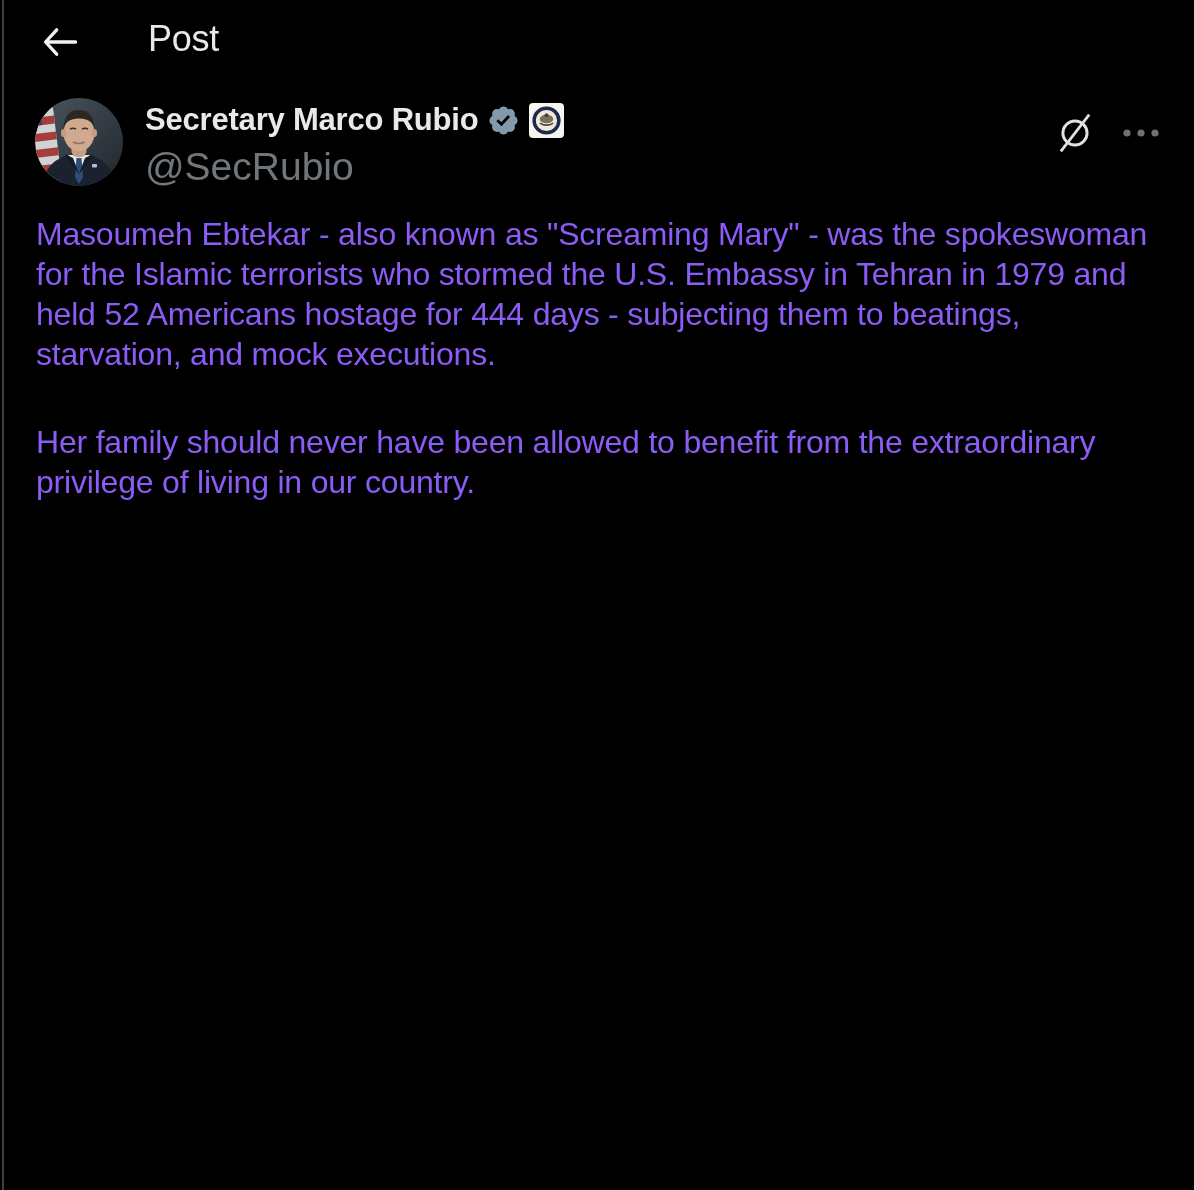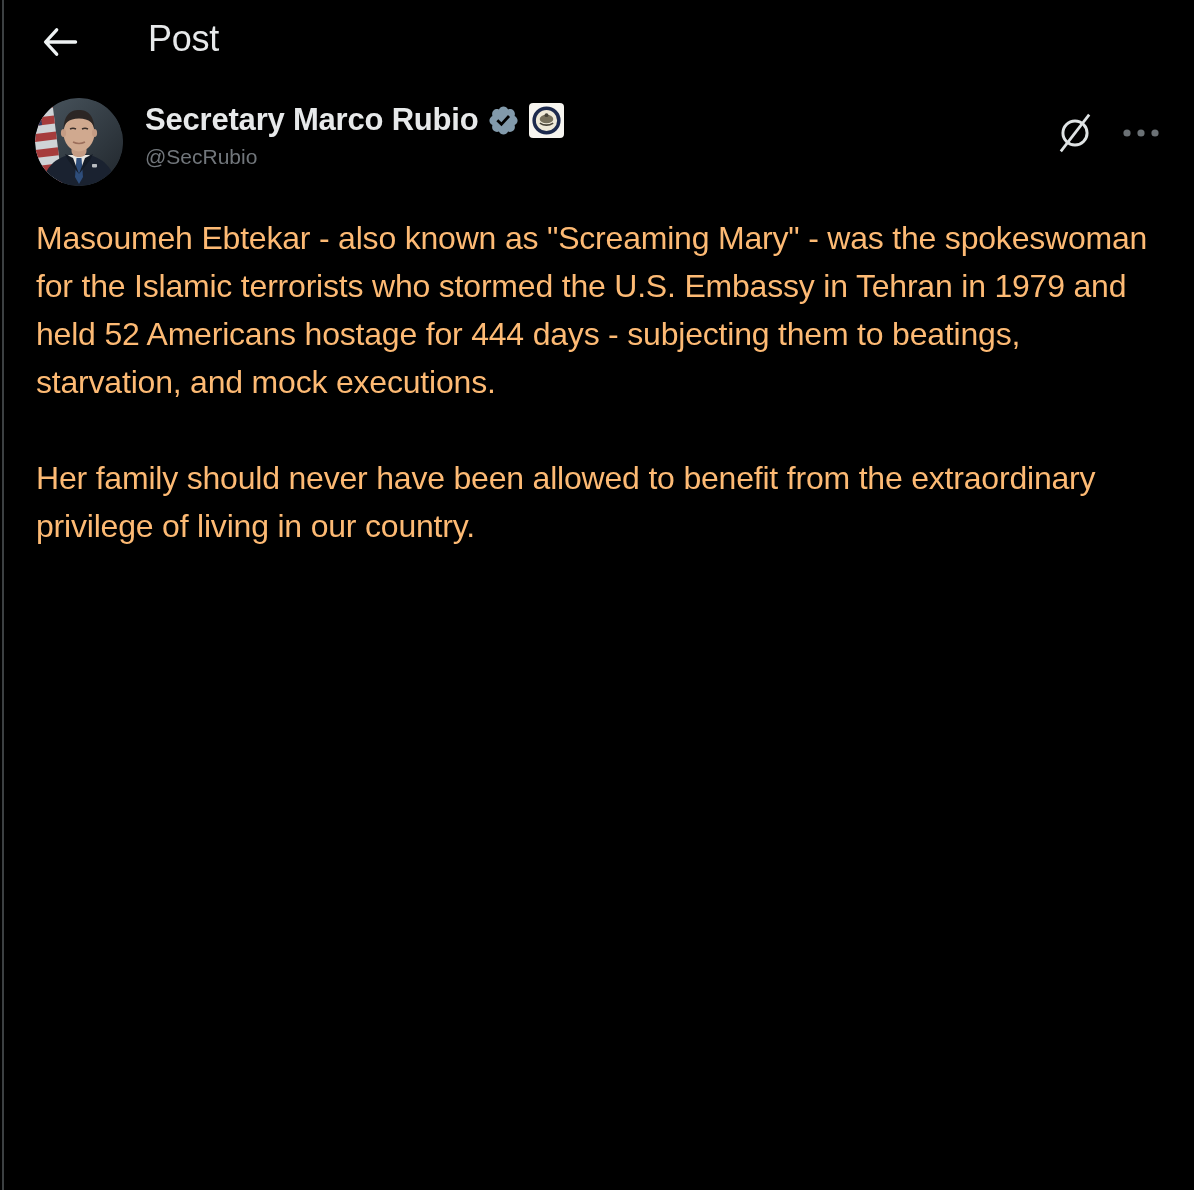--- a/index.html
+++ b/index.html
@@ -89,21 +89,21 @@
     letter-spacing: -0.2px;
     cursor: pointer;
     white-space: nowrap;
   }
   .badge {
     display: inline-flex;
     align-items: center;
   }
   .handle {
     margin-top: 7px;
-    font-size: 21px;
+    font-size: 39px;
     color: #71767b;
     cursor: pointer;
   }
   .header-actions {
     position: absolute;
     right: 2px;
     top: 14px;
     display: flex;
     align-items: center;
     gap: 20px;
@@ -120,22 +120,22 @@
   
   .post-body {
     position: absolute;
     left: 36px;
     top: 214px;
     width: 1128px;
   }
   .post-body p {
     margin: 0 0 48px 0;
     font-size: 32px;
-    line-height: 48px;
-    color: #fdba74;
+    line-height: 40px;
+    color: #8b5cf6;
     letter-spacing: -0.2px;
   }
   .post-body p:last-child { margin-bottom: 0; }
 </style>
 </head>
 <body>
 
 <div class="screen">
 
   <div class="window-edge"></div>

